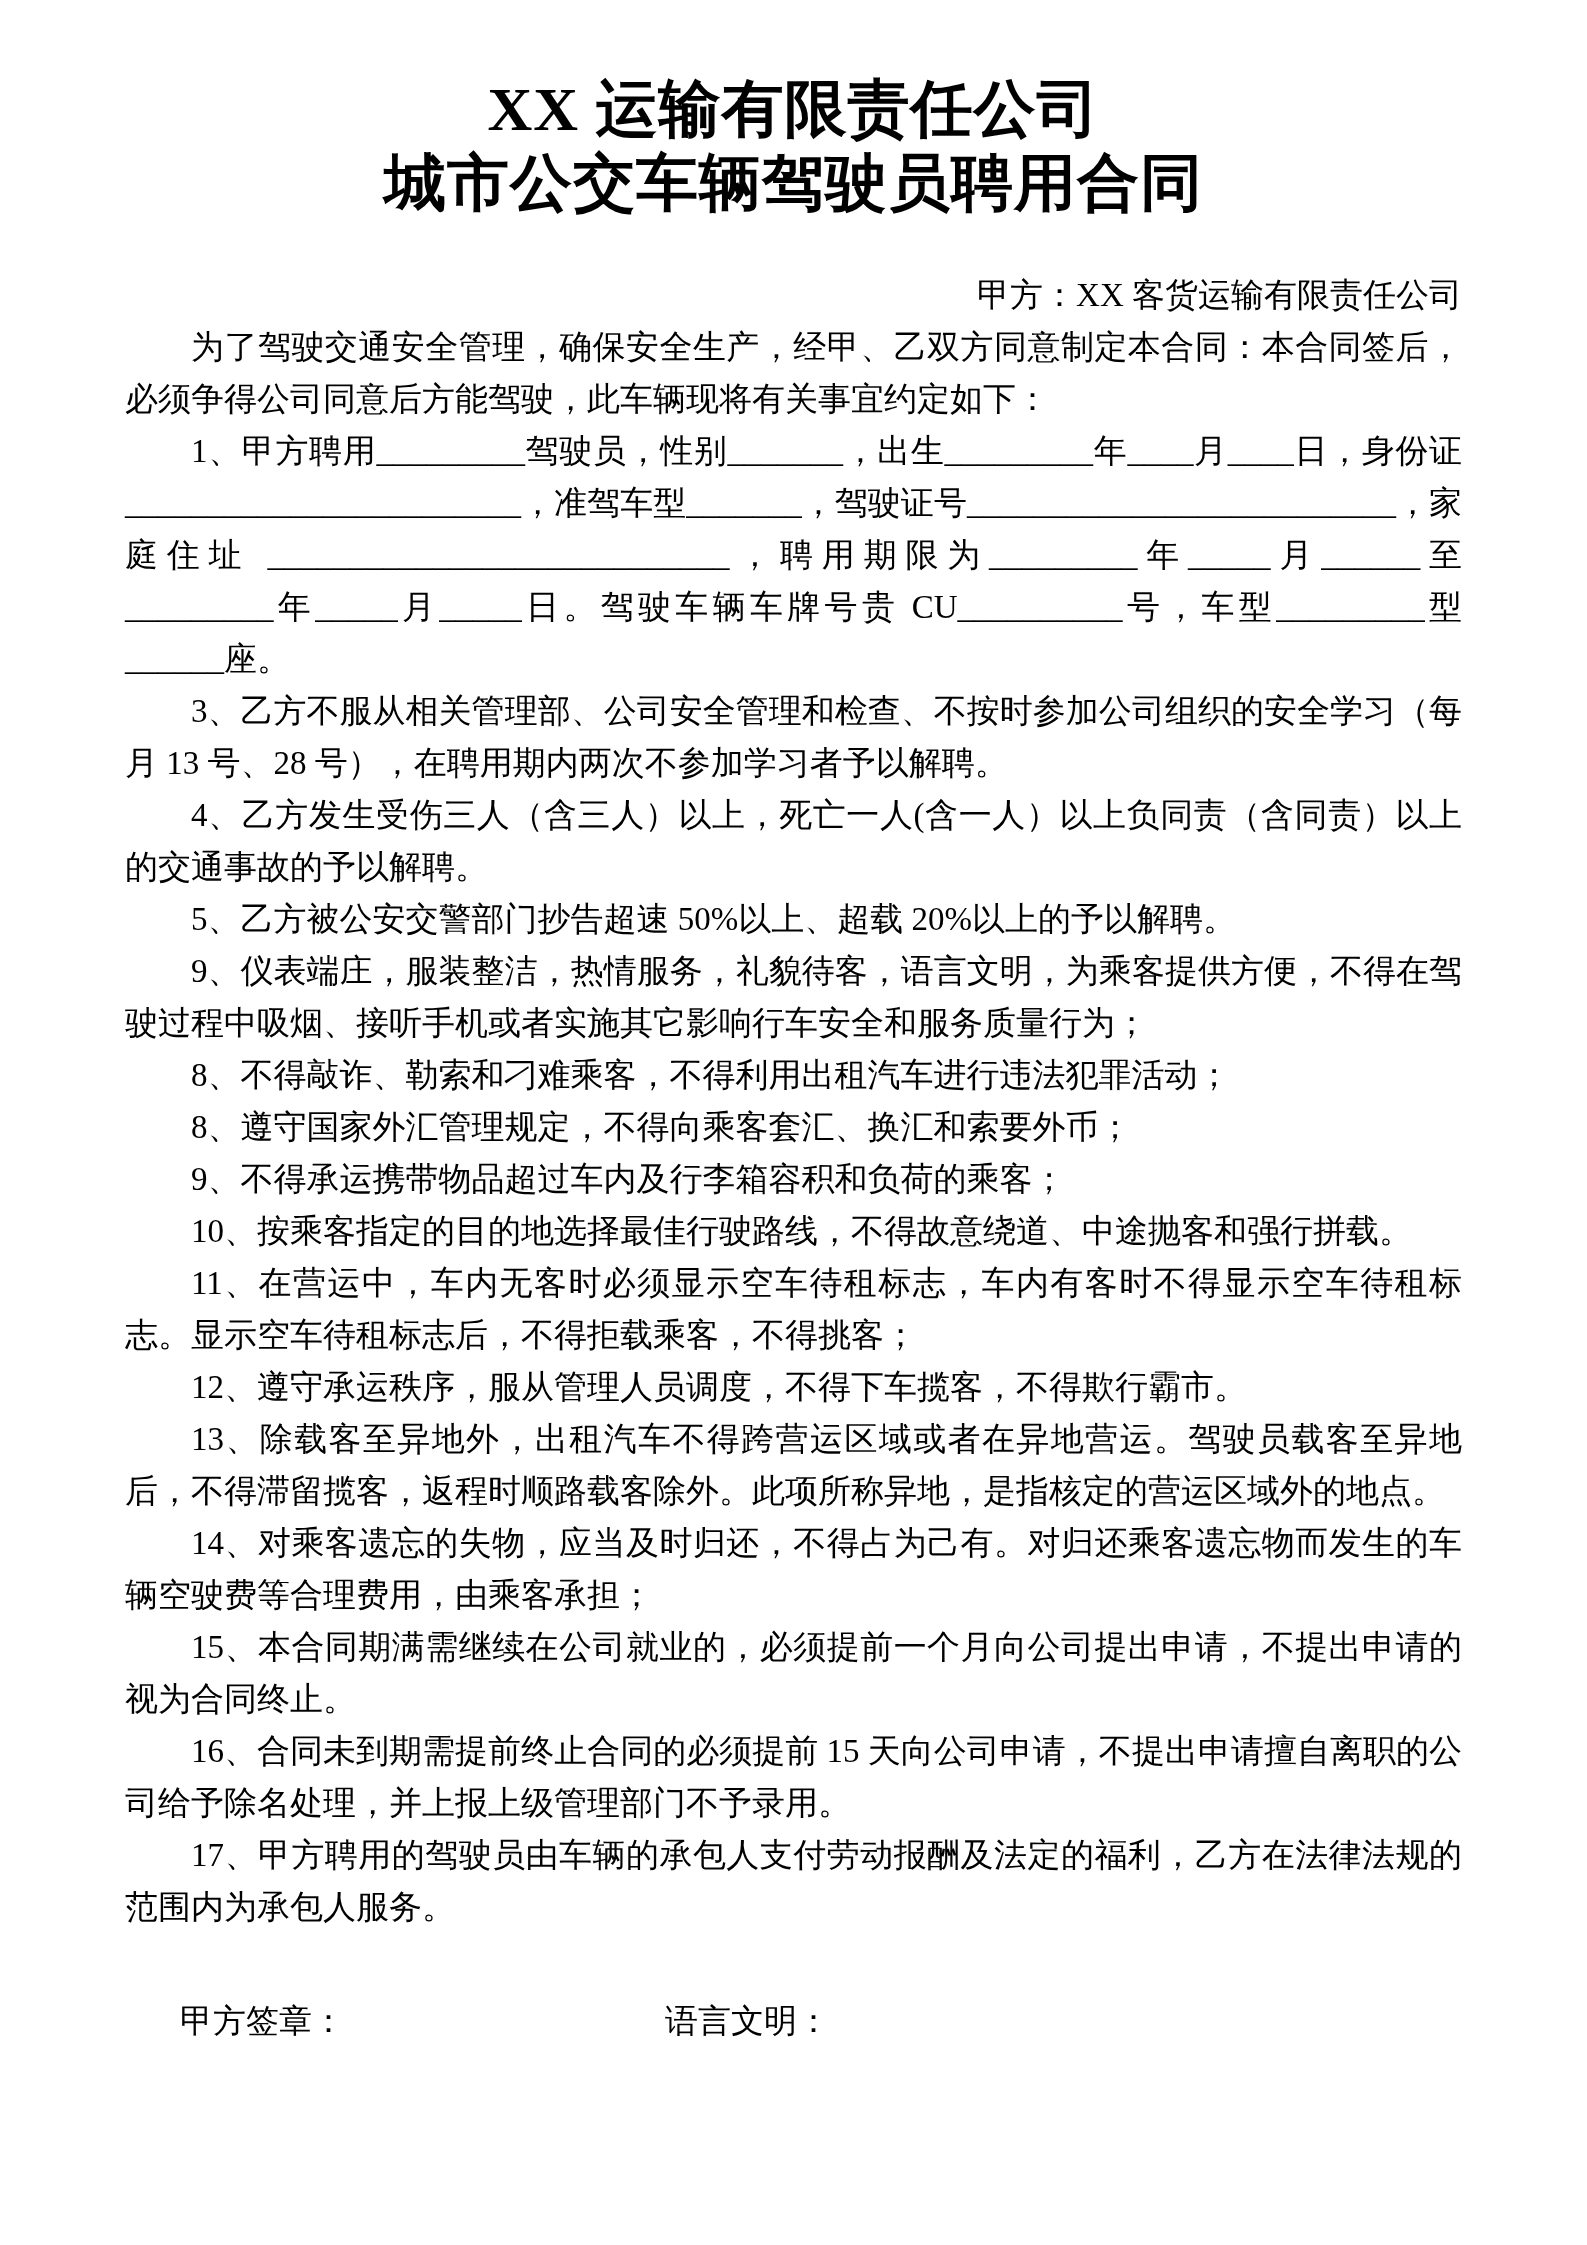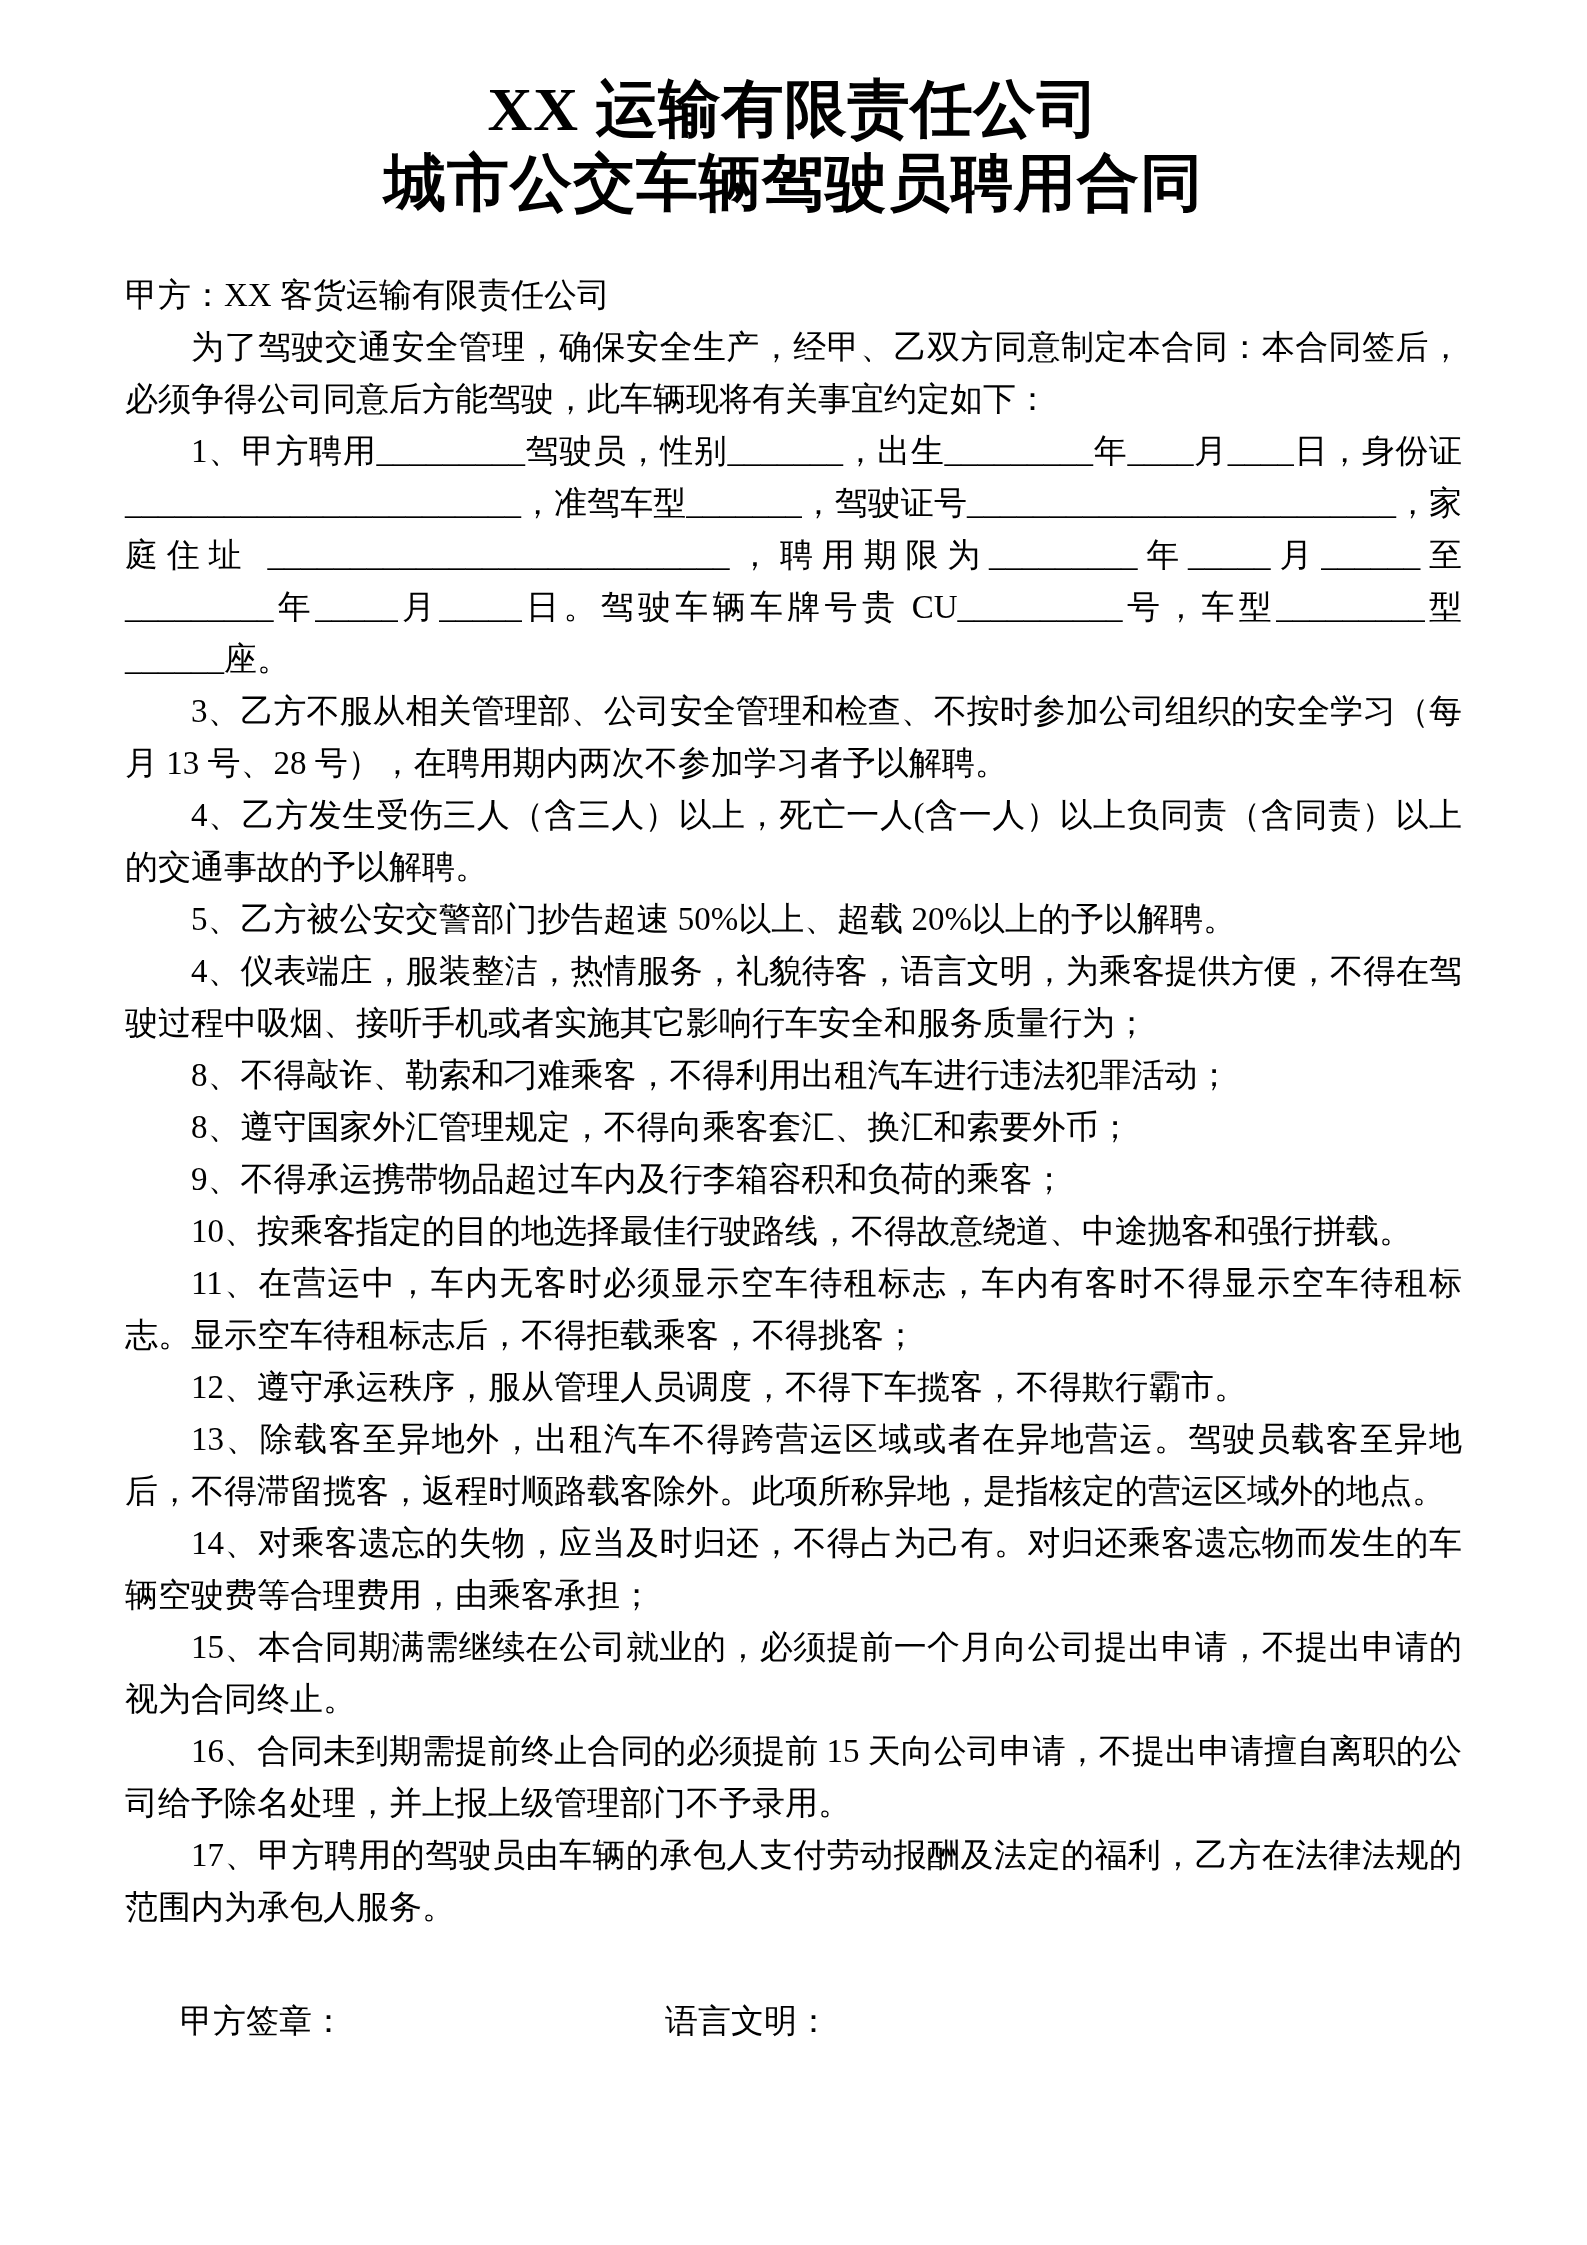--- a/index.html
+++ b/index.html
@@ -24,21 +24,21 @@
     font-weight: bold;
     line-height: 1.2;
     text-align: center;
     letter-spacing: 1px;
   }
   .party {
     margin: 0;
     font-size: 33px;
     line-height: 52px;
   }
-  .party-a { margin-top: 48px; }
+  .party-a { margin-top: 48px; text-align: right; }
   .party-b { margin-top: 40px; }
   .body-par {
     margin: 0;
     font-size: 33px;
     line-height: 52px;
     text-align: justify;
     text-indent: 2em;
   }
   .intro { }
   .sig-row {
@@ -60,21 +60,21 @@
 
   <p class="party party-a">甲方：XX 客货运输有限责任公司</p>
 
   <p class="body-par intro">为了驾驶交通安全管理，确保安全生产，经甲、乙双方同意制定本合同：本合同签后，必须争得公司同意后方能驾驶，此车辆现将有关事宜约定如下：</p>
 
   <div id="clauses">
       <p class="body-par">1、甲方聘用_________驾驶员，性别_______，出生_________年____月____日，身份证________________________，准驾车型_______，驾驶证号__________________________，家庭住址 ____________________________，聘用期限为_________年_____月______至_________年_____月_____日。驾驶车辆车牌号贵 CU__________号，车型_________型______座。</p>
       <p class="body-par">3、乙方不服从相关管理部、公司安全管理和检查、不按时参加公司组织的安全学习（每月 13 号、28 号），在聘用期内两次不参加学习者予以解聘。</p>
       <p class="body-par">4、乙方发生受伤三人（含三人）以上，死亡一人(含一人）以上负同责（含同责）以上的交通事故的予以解聘。</p>
       <p class="body-par">5、乙方被公安交警部门抄告超速 50%以上、超载 20%以上的予以解聘。</p>
-      <p class="body-par">4、仪表端庄，服装整洁，热情服务，礼貌待客，语言文明，为乘客提供方便，不得在驾驶过程中吸烟、接听手机或者实施其它影响行车安全和服务质量行为；</p>
+      <p class="body-par">9、仪表端庄，服装整洁，热情服务，礼貌待客，语言文明，为乘客提供方便，不得在驾驶过程中吸烟、接听手机或者实施其它影响行车安全和服务质量行为；</p>
       <p class="body-par">8、不得敲诈、勒索和刁难乘客，不得利用出租汽车进行违法犯罪活动；</p>
       <p class="body-par">8、遵守国家外汇管理规定，不得向乘客套汇、换汇和索要外币；</p>
       <p class="body-par">9、不得承运携带物品超过车内及行李箱容积和负荷的乘客；</p>
       <p class="body-par">10、按乘客指定的目的地选择最佳行驶路线，不得故意绕道、中途抛客和强行拼载。</p>
       <p class="body-par">11、在营运中，车内无客时必须显示空车待租标志，车内有客时不得显示空车待租标志。显示空车待租标志后，不得拒载乘客，不得挑客；</p>
       <p class="body-par">12、遵守承运秩序，服从管理人员调度，不得下车揽客，不得欺行霸市。</p>
       <p class="body-par">13、除载客至异地外，出租汽车不得跨营运区域或者在异地营运。驾驶员载客至异地后，不得滞留揽客，返程时顺路载客除外。此项所称异地，是指核定的营运区域外的地点。</p>
       <p class="body-par">14、对乘客遗忘的失物，应当及时归还，不得占为己有。对归还乘客遗忘物而发生的车辆空驶费等合理费用，由乘客承担；</p>
       <p class="body-par">15、本合同期满需继续在公司就业的，必须提前一个月向公司提出申请，不提出申请的视为合同终止。</p>
       <p class="body-par">16、合同未到期需提前终止合同的必须提前 15 天向公司申请，不提出申请擅自离职的公司给予除名处理，并上报上级管理部门不予录用。</p>

